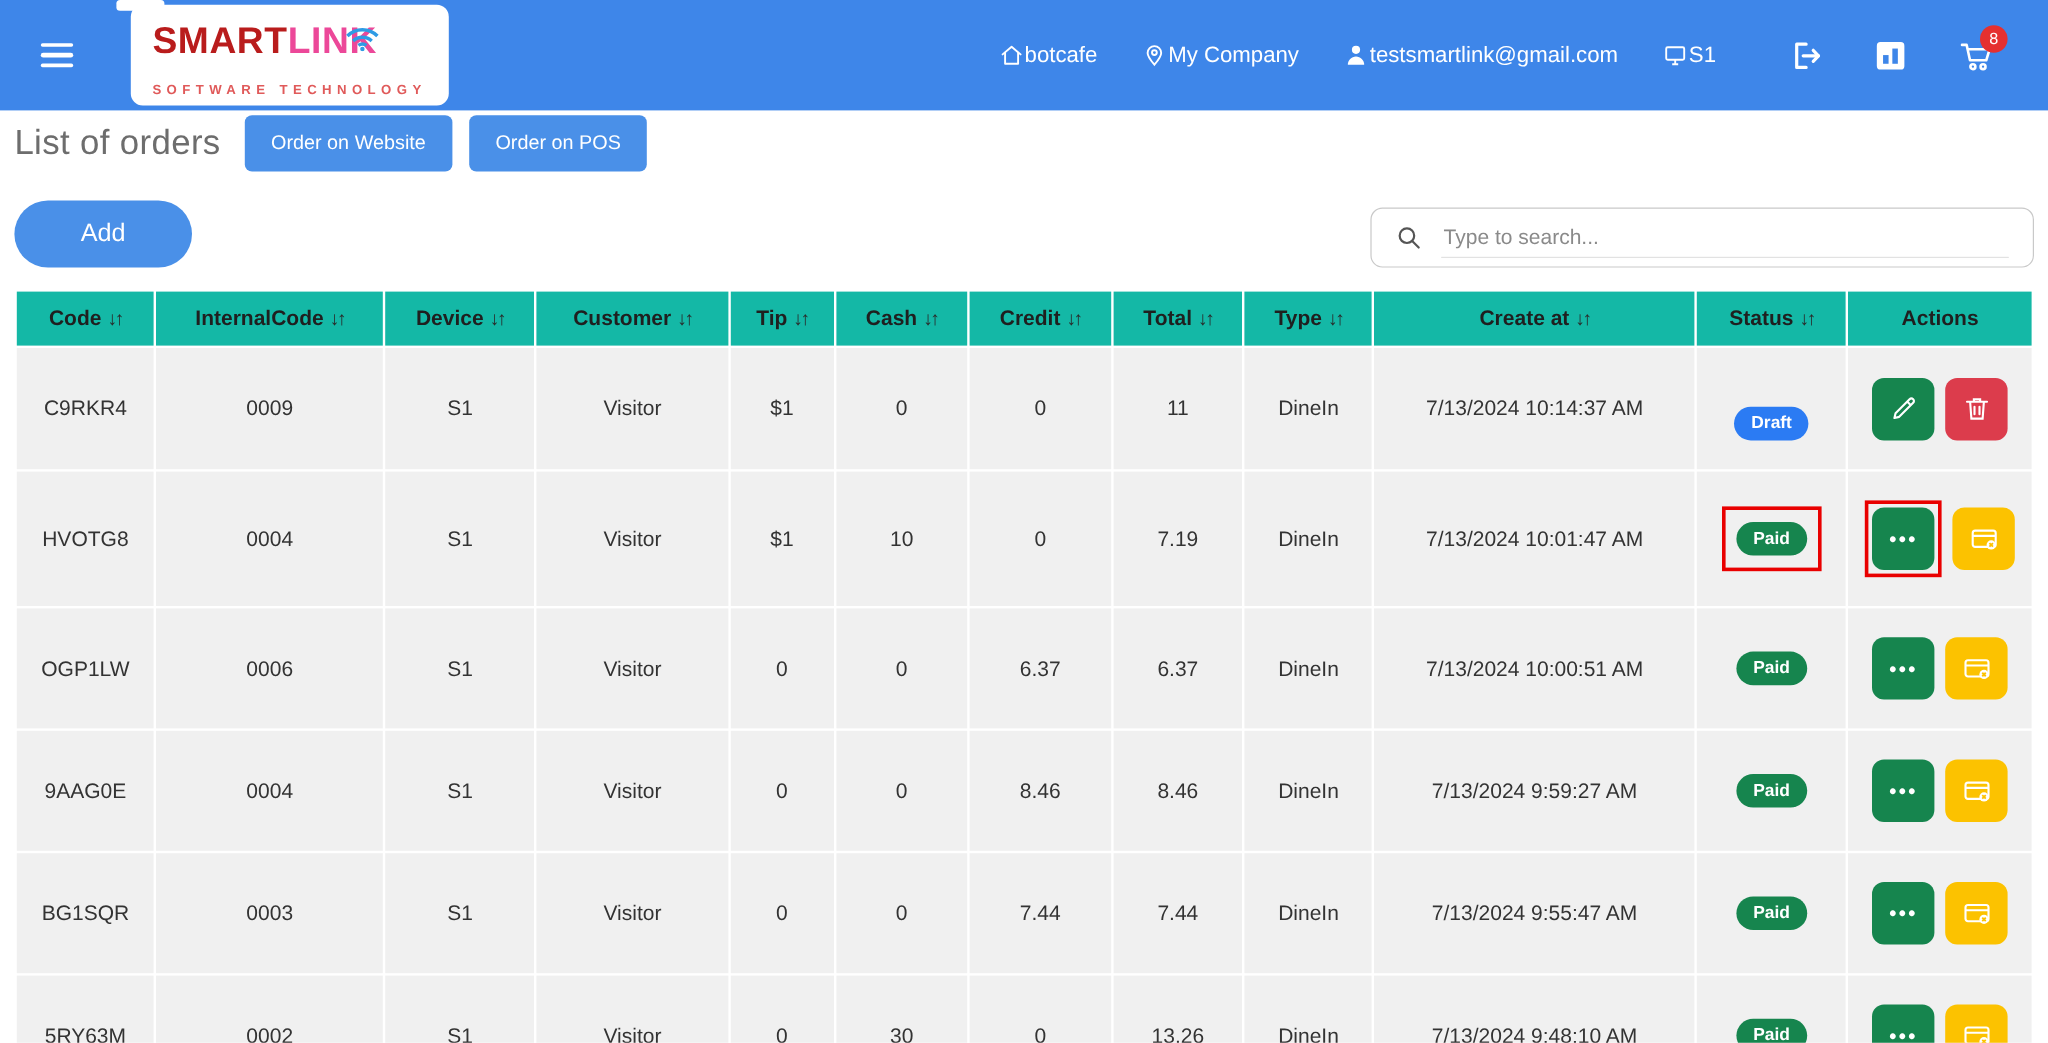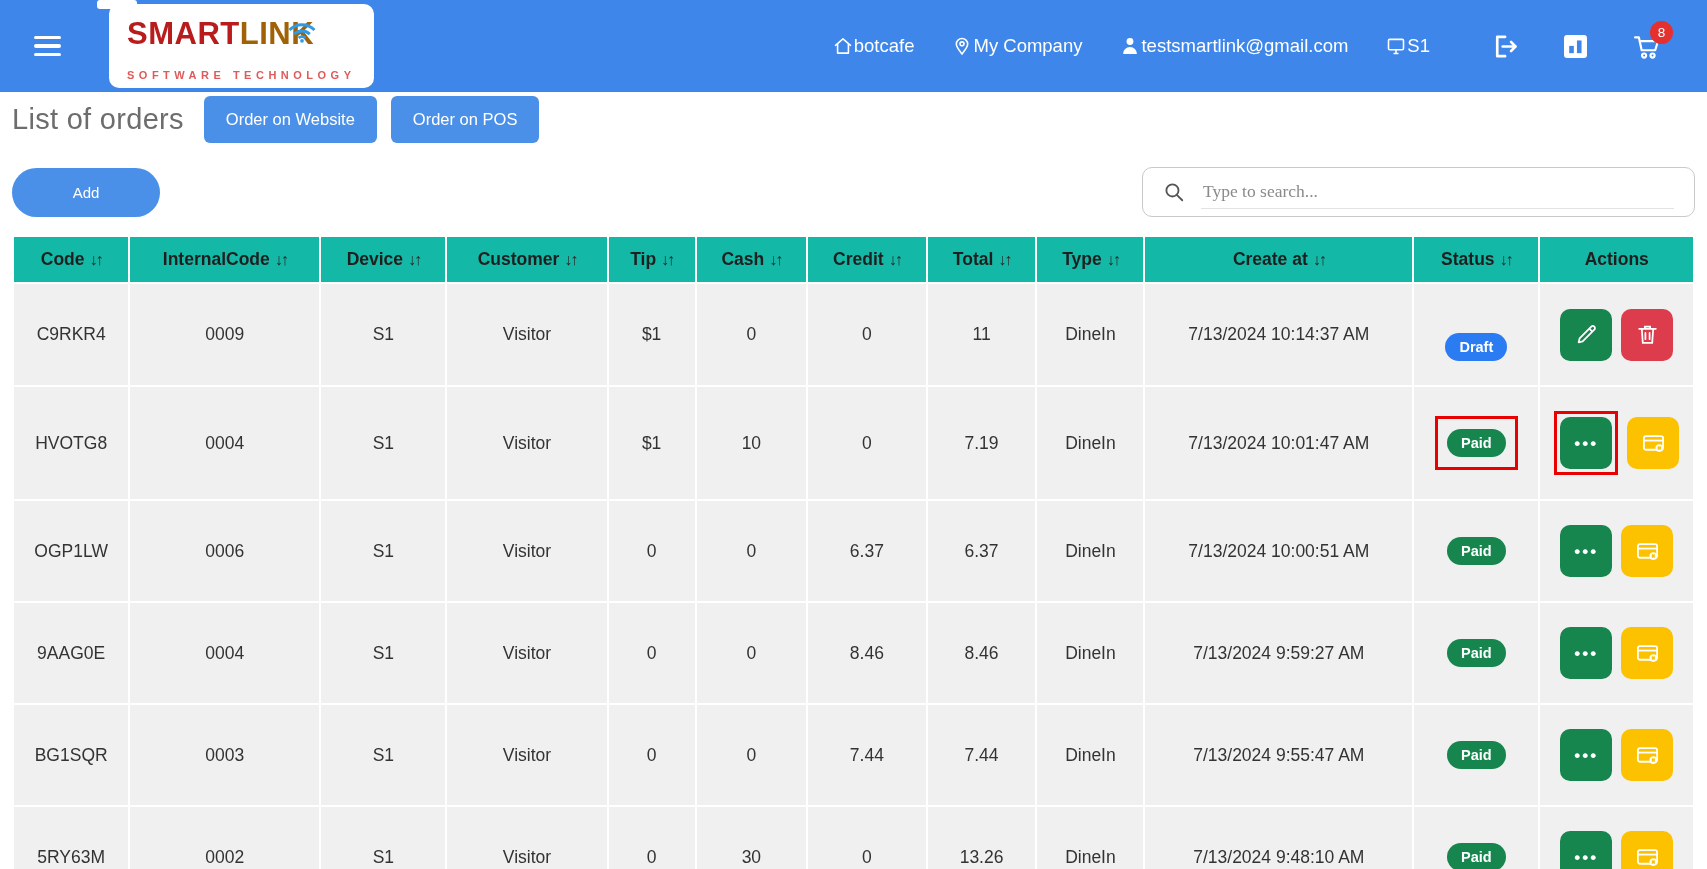--- a/index.html
+++ b/index.html
@@ -11,44 +11,44 @@
   }
 
   
   .header { position:relative; display:flex; align-items:center; height:92px; background:#3e86e9; }
   .top-fragment { position:absolute; top:0; left:97px; width:40px; height:9px; background:#fff; border-radius:3px; }
   .hamburger { margin-left:30px; background:none; border:none; cursor:pointer; display:flex; flex-direction:column; gap:5px; padding:4px; }
   .hamburger span { width:27px; height:3.5px; background:#fff; border-radius:2px; }
   .logo-box { margin-left:44px; background:#fff; border-radius:10px; padding:14px 18px 7px; position:relative; }
   .logo-line { font-size:31px; font-weight:bold; letter-spacing:0.5px; line-height:1; position:relative; }
   .logo-smart { color:#b91c1c; }
-  .logo-link  { color:#a16207; }
+  .logo-link  { color:#ec4899; }
   .logo-wifi  { position:absolute; top:4px; left:160px; width:30px; height:21px; }
   .logo-sub { font-size:11px; color:#e05a5a; letter-spacing:4.5px; margin-top:20px; font-weight:600; }
 
   .nav { display:flex; align-items:center; gap:38px; margin-left:auto; color:#fff; font-size:18.5px; }
   .nav-item { display:flex; align-items:center; gap:1px; cursor:pointer; white-space:nowrap; }
   .nav-item svg { width:20px; height:20px; display:block; }
 
   .header-icons { display:flex; align-items:center; gap:42px; margin:0 46px 0 60px; }
   .icon-btn { background:none; border:none; cursor:pointer; position:relative; padding:0; }
   .icon-btn svg { width:29px; height:29px; display:block; }
   .cart-badge { position:absolute; top:-11px; right:-12px; background:#e53030; color:#fff; width:23px; height:23px; border-radius:50%; font-size:13.5px; display:flex; align-items:center; justify-content:center; }
 
   
   main { padding:0 12px; }
   .title-row { display:flex; align-items:center; gap:14px; margin-top:4px; }
   .page-title { font-size:29px; color:#6d6d6d; font-weight:400; margin:0 6px 0 0; letter-spacing:0.3px; }
   .hdr-btn { background:#4a90e8; color:#fff; border:none; border-radius:6px; font-size:16.5px; padding:14px 22px; cursor:pointer; }
 
   .toolbar-row { display:flex; align-items:flex-end; justify-content:space-between; margin-top:24px; }
-  .add-btn { background:#4a90e8; color:#fff; border:none; border-radius:28px; font-size:15px; padding:16px 0; width:148px; cursor:pointer; }
+  .add-btn { background:#4a90e8; color:#fff; border:none; border-radius:28px; font-size:21px; padding:16px 0; width:148px; cursor:pointer; }
   .search-box { width:553px; height:50px; border:1px solid #c9c9c9; border-radius:10px; display:flex; align-items:center; padding:0 20px; gap:16px; background:#fff; }
   .search-box svg { width:22px; height:22px; flex:none; }
-  .search-box input { flex:1; border:none; outline:none; border-bottom:1px solid #e2e2e2; font-size:17.5px; height:34px; color:#333; background:transparent; font-family:Liberation Serif, serif; }
+  .search-box input { flex:1; border:none; outline:none; border-bottom:1px solid #e2e2e2; font-size:17.5px; height:34px; color:#333; background:transparent; font-family:Liberation Sans, sans-serif; }
   .search-box input::placeholder { color:#8a8a8a; }
 
   
   .orders-table { width:100%; table-layout:fixed; border-collapse:separate; border-spacing:2px; margin-top:18px; }
   .orders-table th { background:#14b8a6; font-size:17.5px; padding:12px 4px; color:#1f1f1f; cursor:pointer; white-space:nowrap; font-weight:bold; }
   .orders-table th .sort { font-weight:400; margin-left:5px; font-size:16px; color:#2a2a2a; letter-spacing:-2px; }
   .orders-table td { background:#f0f0f0; text-align:center; font-size:17.5px; color:#333; padding:24px 4px; overflow:hidden; white-space:nowrap; }
 
   .badge { display:inline-block; color:#fff; font-weight:bold; font-size:14.5px; padding:6px 14px; border-radius:14px; }
   .badge.draft { background:#2b7bf3;margin-top:25px; }

